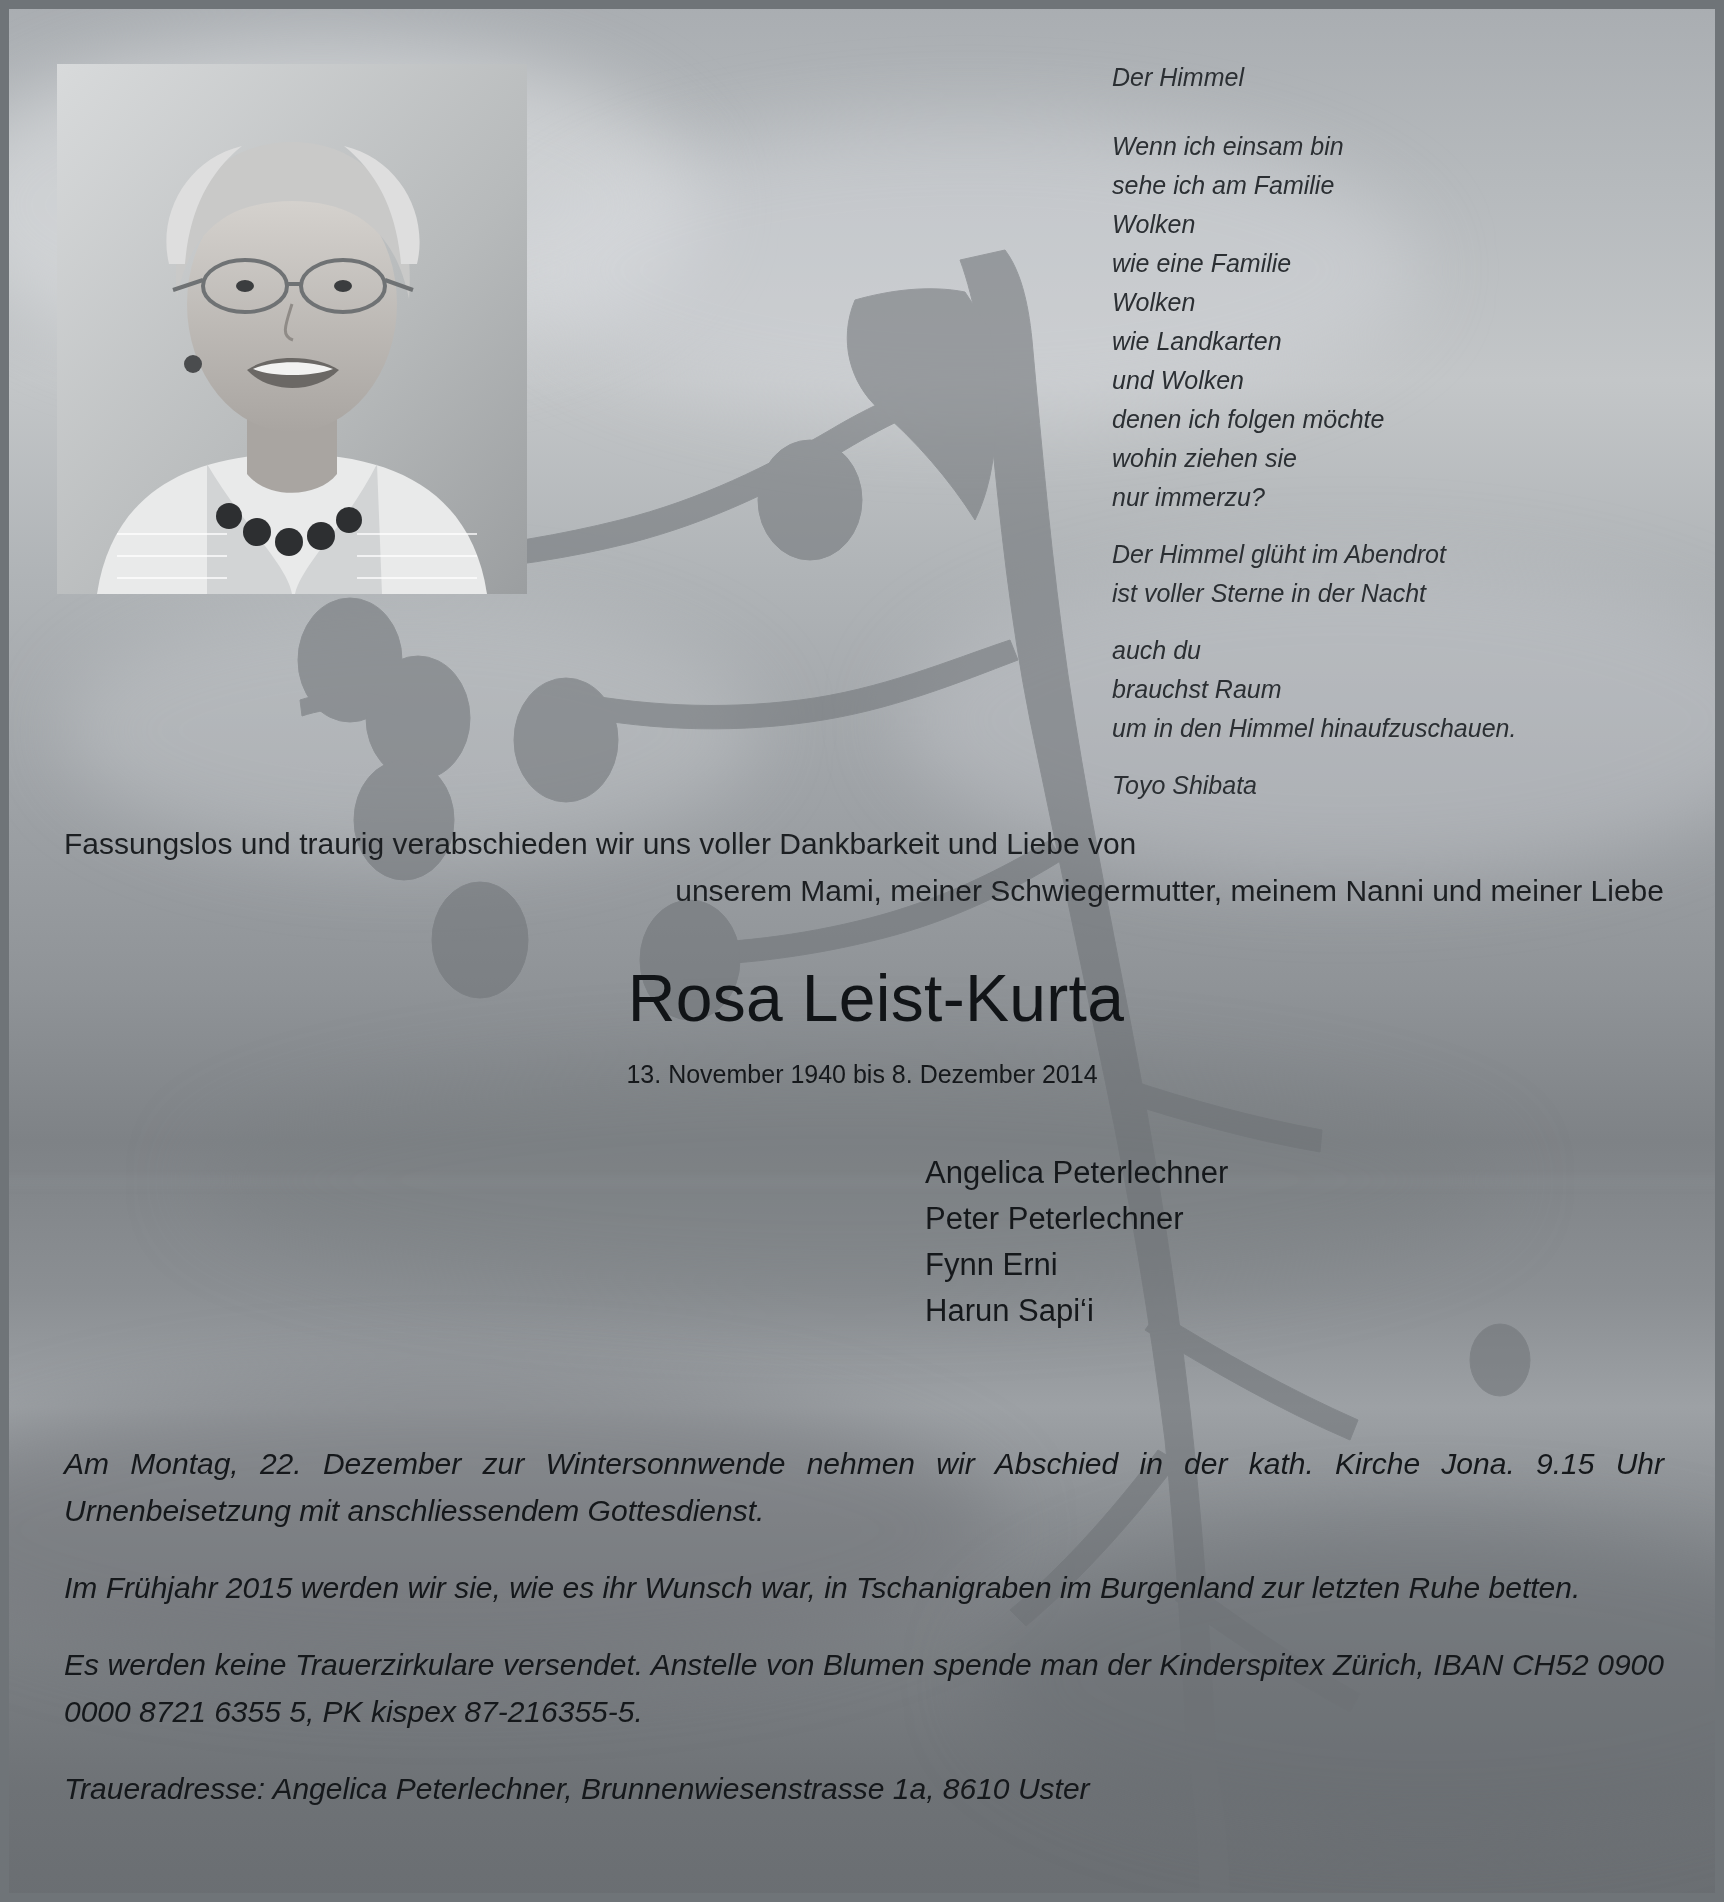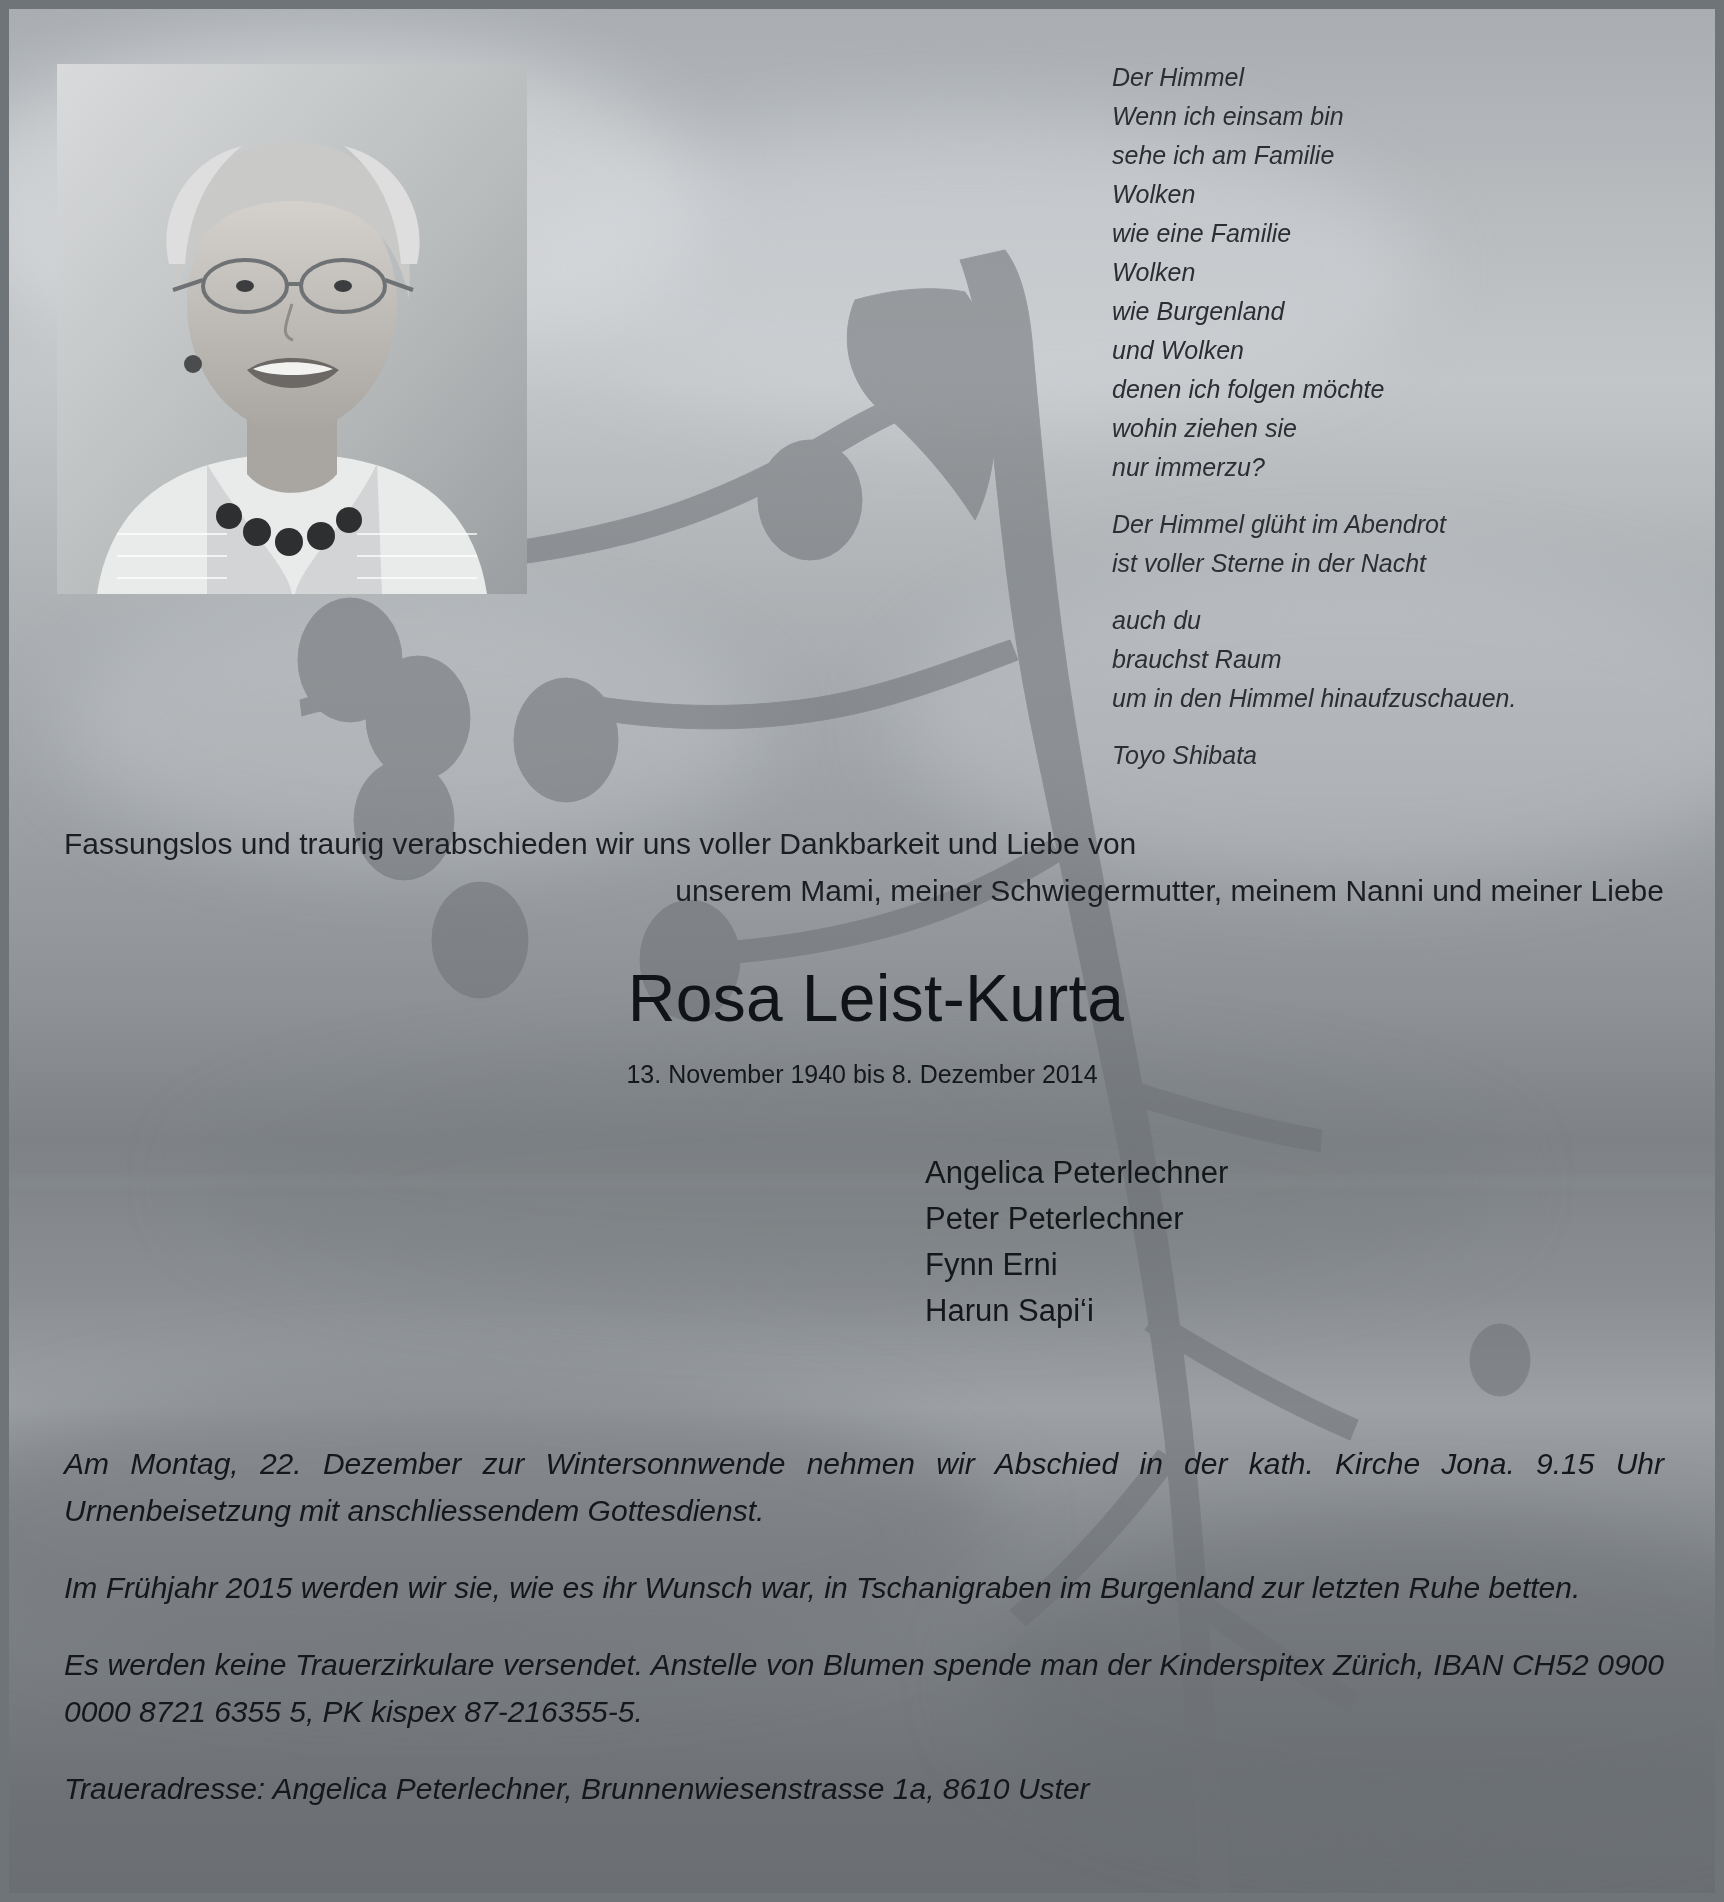--- a/index.html
+++ b/index.html
@@ -86,21 +86,21 @@
     position: absolute;
     left: 1112px;
     top: 58px;
     width: 560px;
     color: #2b2f33;
     font-style: italic;
     font-size: 25px;
     line-height: 39px;
   }
   .poem .stanza { margin-bottom: 18px; }
-  .poem .title { }
+  .poem .title { margin-bottom: 30px; }
   .poem .author { margin-top: 2px; }
   
   .intro {
     position: absolute;
     left: 64px;
     top: 820px;
     width: 1600px;
     font-size: 30px;
     line-height: 47px;
     color: #1c1f22;
@@ -266,21 +266,21 @@
   </div>
 
   <div class="poem">
     <div class="title">Der Himmel</div>
     <div class="stanza">
       <div>Wenn ich einsam bin</div>
       <div>sehe ich am Familie</div>
       <div>Wolken</div>
       <div>wie eine Familie</div>
       <div>Wolken</div>
-      <div>wie Burgenland</div>
+      <div>wie Landkarten</div>
       <div>und Wolken</div>
       <div>denen ich folgen möchte</div>
       <div>wohin ziehen sie</div>
       <div>nur immerzu?</div>
     </div>
     <div class="stanza">
       <div>Der Himmel glüht im Abendrot</div>
       <div>ist voller Sterne in der Nacht</div>
     </div>
     <div class="stanza">

